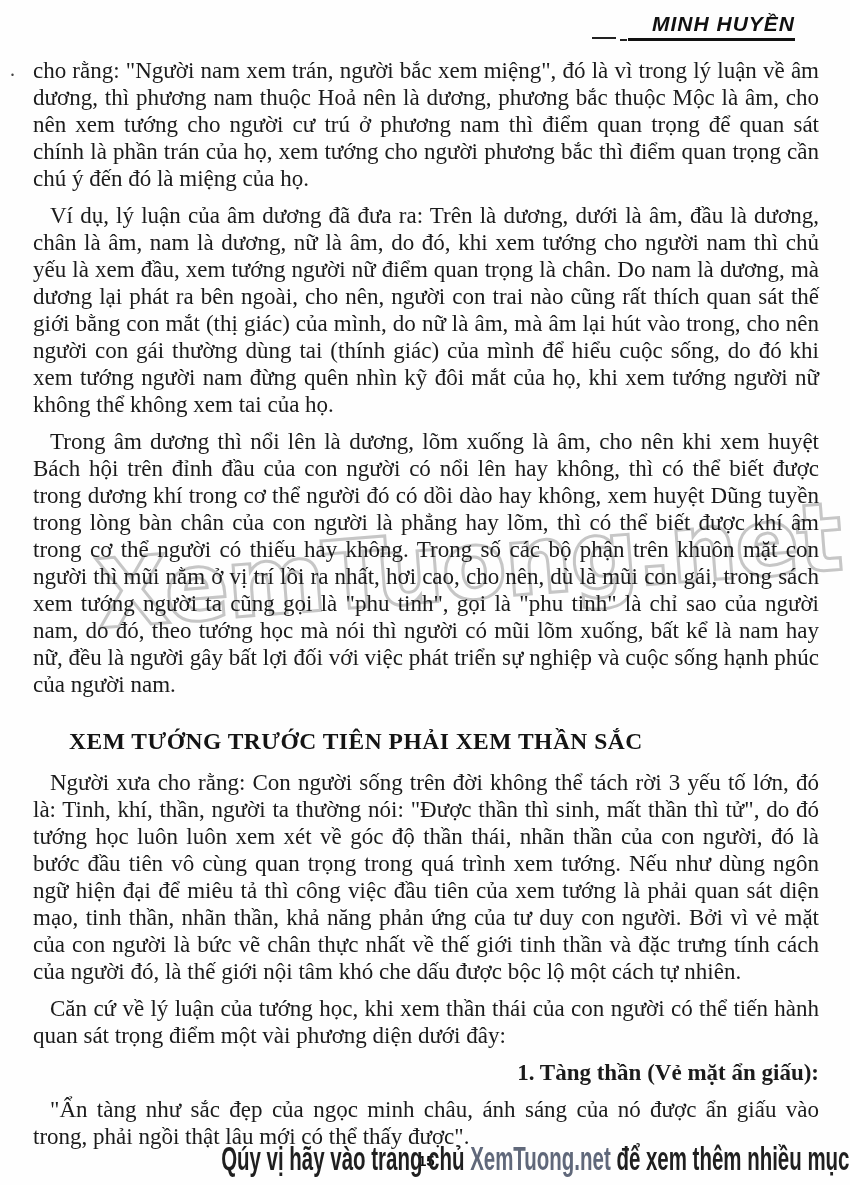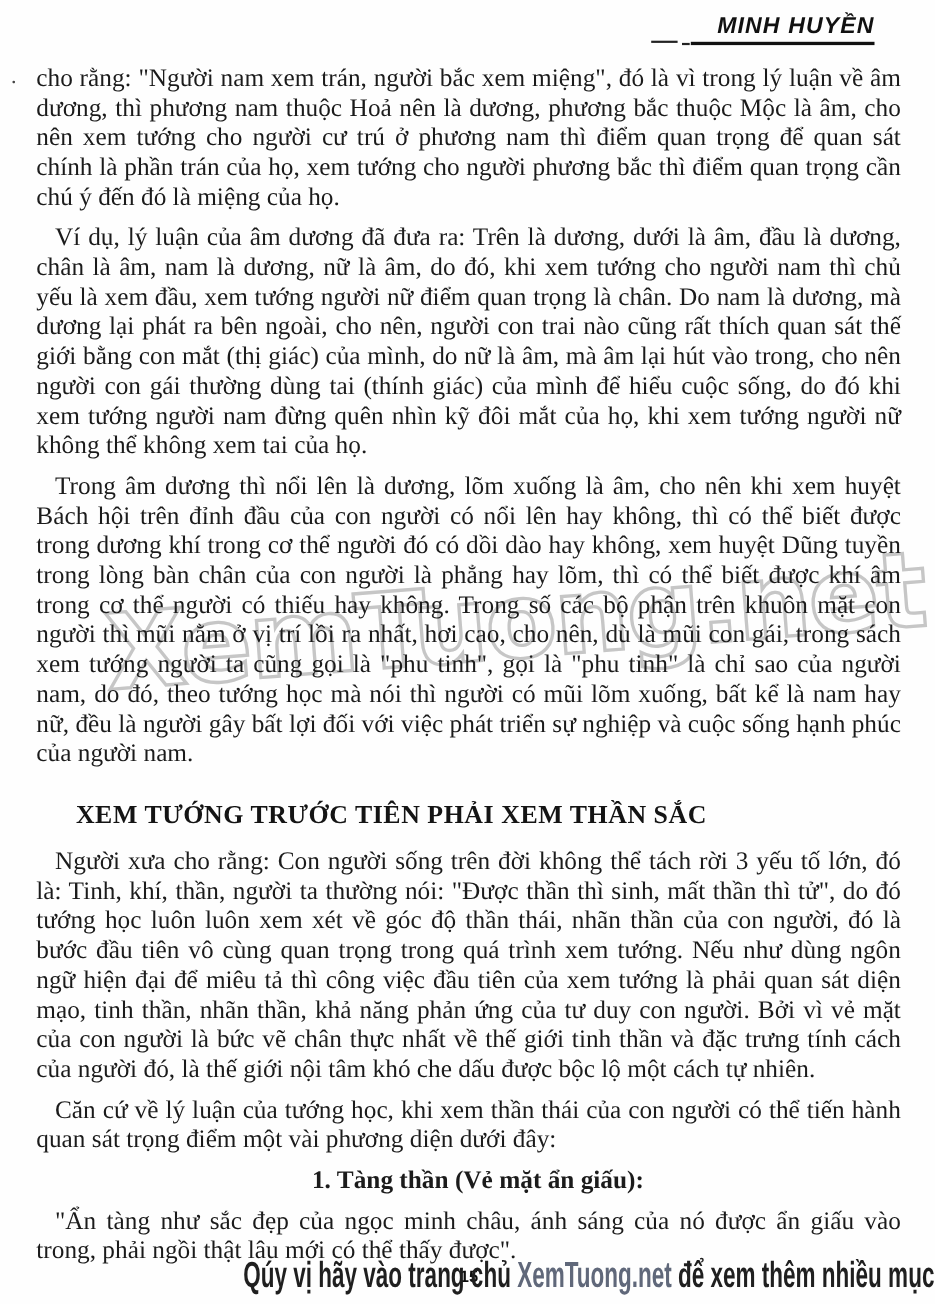--- a/index.html
+++ b/index.html
@@ -58,21 +58,21 @@
   }
   .content p{margin:0 0 10px 0;text-indent:17px;}
   .content p.noindent{text-indent:0;}
   .section-heading{
     margin:30px 0 14px 0;
     font-size:23.5px;font-weight:bold;letter-spacing:0.5px;
     text-indent:36px;text-align:left;
     color:#141414;
   }
   .numbered-item{
-    font-weight:bold;text-align:center;
+    font-weight:bold;text-align:right;
   }
 
   .margin-artifact{
     position:absolute;left:10px;top:58px;
     font-size:20px;color:#444;z-index:1;
   }
 
   
   .footer{
     position:absolute;left:0;right:0;top:1140px;height:45px;

